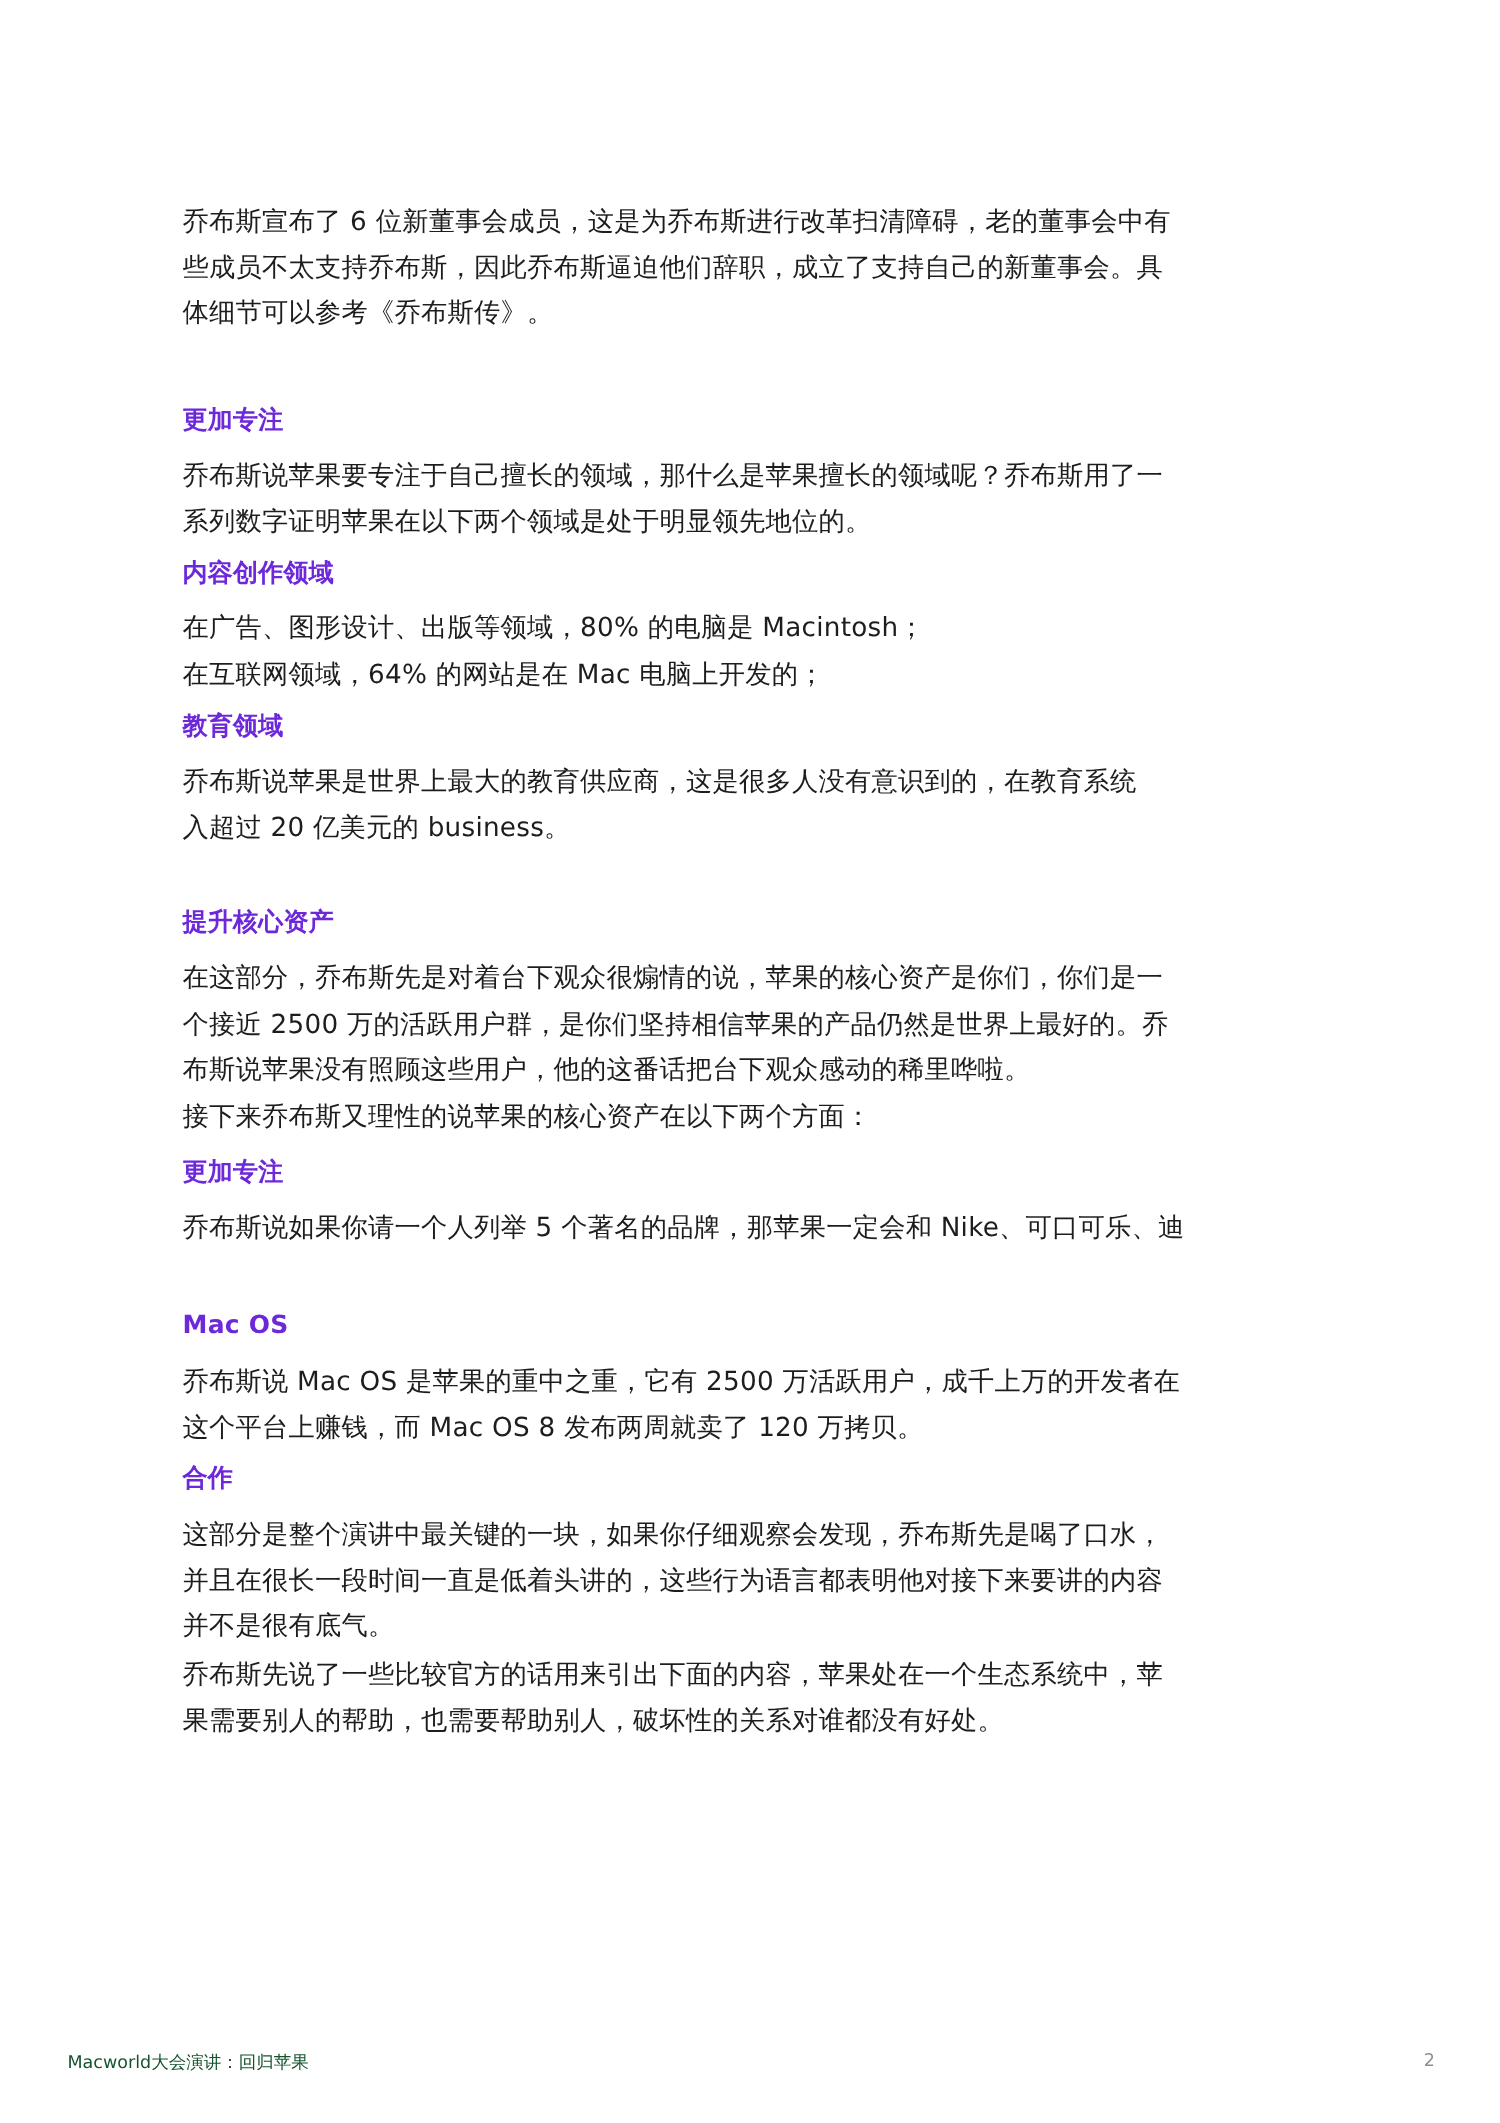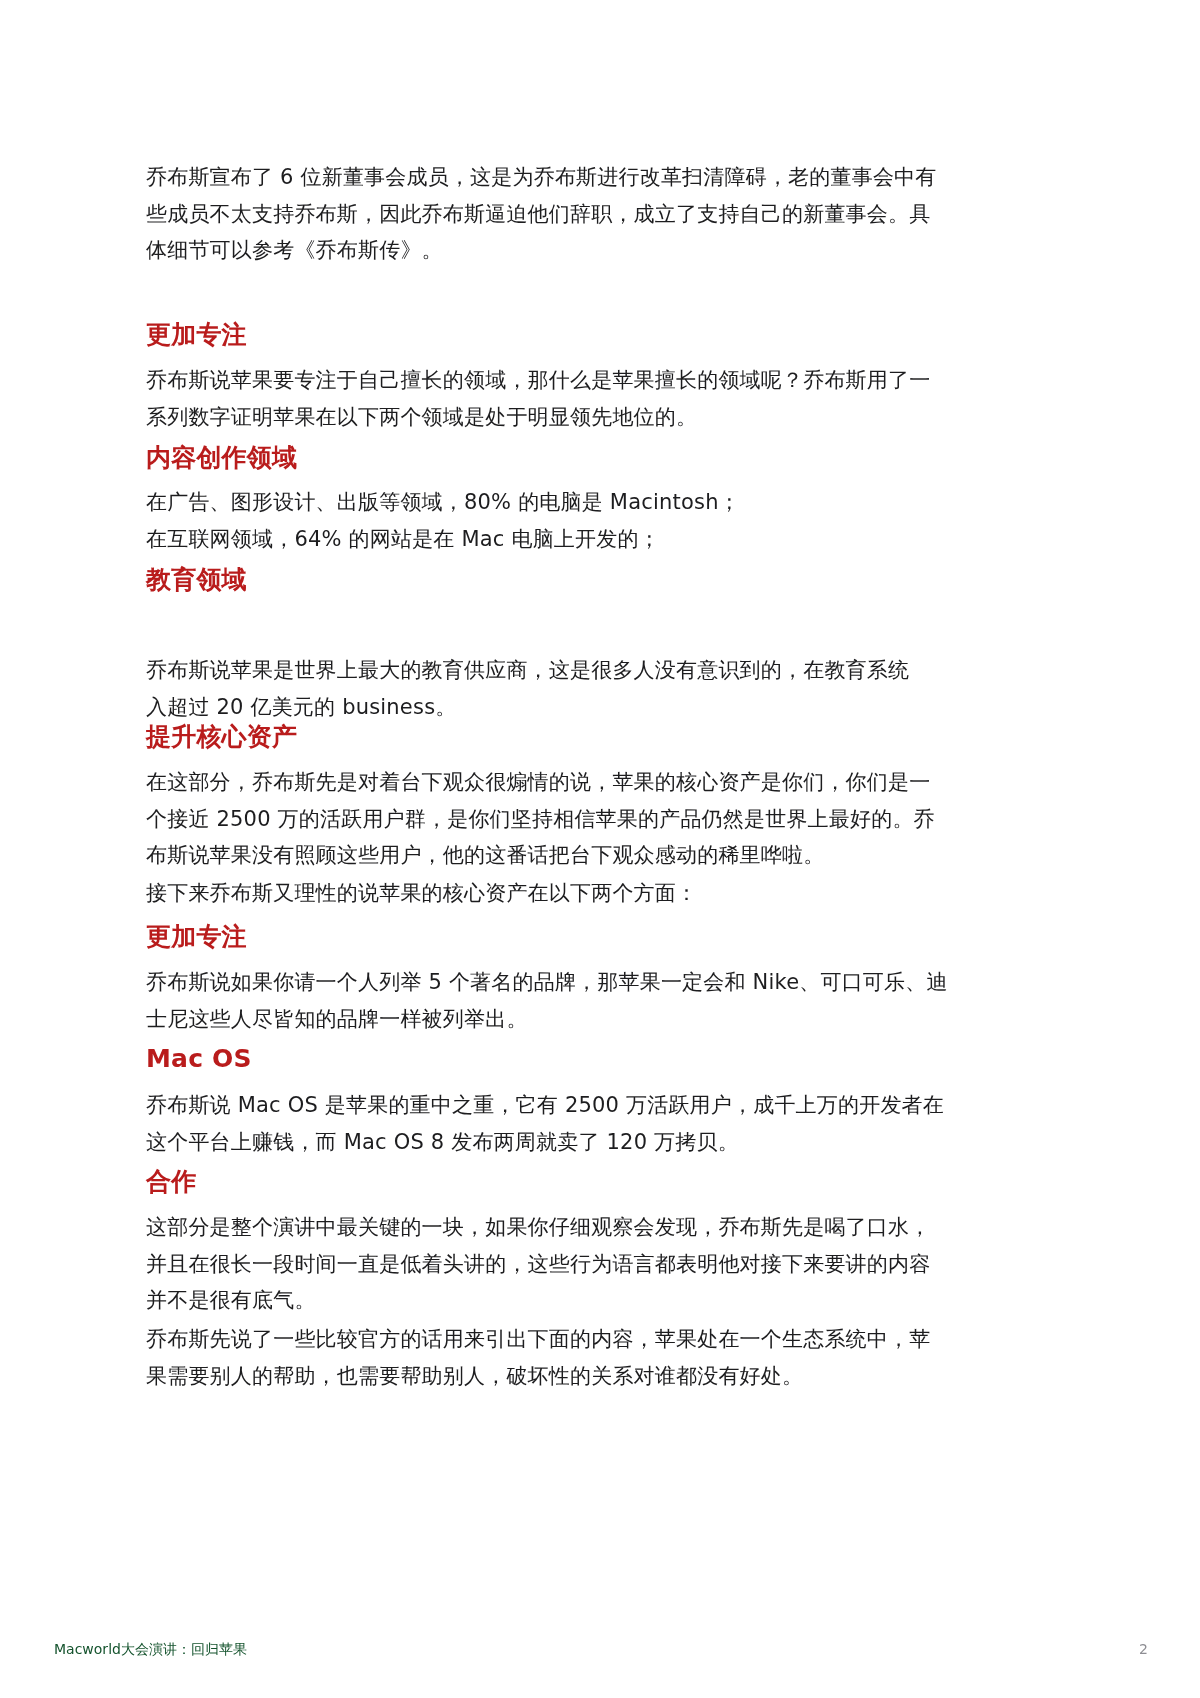--- a/index.html
+++ b/index.html
@@ -29,24 +29,24 @@
     }
     .para {
       font-size: 21px;
       line-height: 36.5px;
       margin: 0;
       letter-spacing: 0.2px;
       white-space: nowrap;
     }
     .line { display: block; }
     .heading {
-      font-size: 25px;
+      font-size: 20px;
       line-height: 36px;
       margin: 0;
-      color: #b91c1c;
+      color: #6d28d9;
       letter-spacing: 0.2px;
     }
     .footer-left {
       position: absolute;
       left: 54px;
       top: 1629px;
       font-size: 14px;
       color: #14532d;
       font-family: "DejaVu Sans", "Liberation Sans", sans-serif;
     }
@@ -79,42 +79,41 @@
 
     <h3 class="heading" style="position:absolute; top:281px;">内容创作领域</h3>
 
     <p class="para" style="position:absolute; top:325px;">
       <span class="line">在广告、图形设计、出版等领域，80% 的电脑是 Macintosh；</span>
       <span class="line">在互联网领域，64% 的网站是在 Mac 电脑上开发的；</span>
     </p>
 
     <h3 class="heading" style="position:absolute; top:403px;">教育领域</h3>
 
-    <p class="para" style="position:absolute; top:448px;margin-top:45px;">
+    <p class="para" style="position:absolute; top:448px;">
       <span class="line">乔布斯说苹果是世界上最大的教育供应商，这是很多人没有意识到的，在教育系统</span>
       <span class="line">入超过 20 亿美元的 business。</span>
     </p>
 
     <h3 class="heading" style="position:absolute; top:560px;">提升核心资产</h3>
 
     <p class="para" style="position:absolute; top:605px;">
       <span class="line">在这部分，乔布斯先是对着台下观众很煽情的说，苹果的核心资产是你们，你们是一</span>
       <span class="line">个接近 2500 万的活跃用户群，是你们坚持相信苹果的产品仍然是世界上最好的。乔</span>
       <span class="line">布斯说苹果没有照顾这些用户，他的这番话把台下观众感动的稀里哗啦。</span>
     </p>
 
     <p class="para" style="position:absolute; top:716px;">
       <span class="line">接下来乔布斯又理性的说苹果的核心资产在以下两个方面：</span>
     </p>
 
     <h3 class="heading" style="position:absolute; top:760px;">更加专注</h3>
 
     <p class="para" style="position:absolute; top:805px;">
       <span class="line">乔布斯说如果你请一个人列举 5 个著名的品牌，那苹果一定会和 Nike、可口可乐、迪</span>
-      <span class="line">士尼这些人尽皆知的品牌一样被列举出。</span>
     </p>
 
     <h3 class="heading" style="position:absolute; top:882px;">Mac OS</h3>
 
     <p class="para" style="position:absolute; top:928px;">
       <span class="line">乔布斯说 Mac OS 是苹果的重中之重，它有 2500 万活跃用户，成千上万的开发者在</span>
       <span class="line">这个平台上赚钱，而 Mac OS 8 发布两周就卖了 120 万拷贝。</span>
     </p>
 
     <h3 class="heading" style="position:absolute; top:1005px;">合作</h3>

